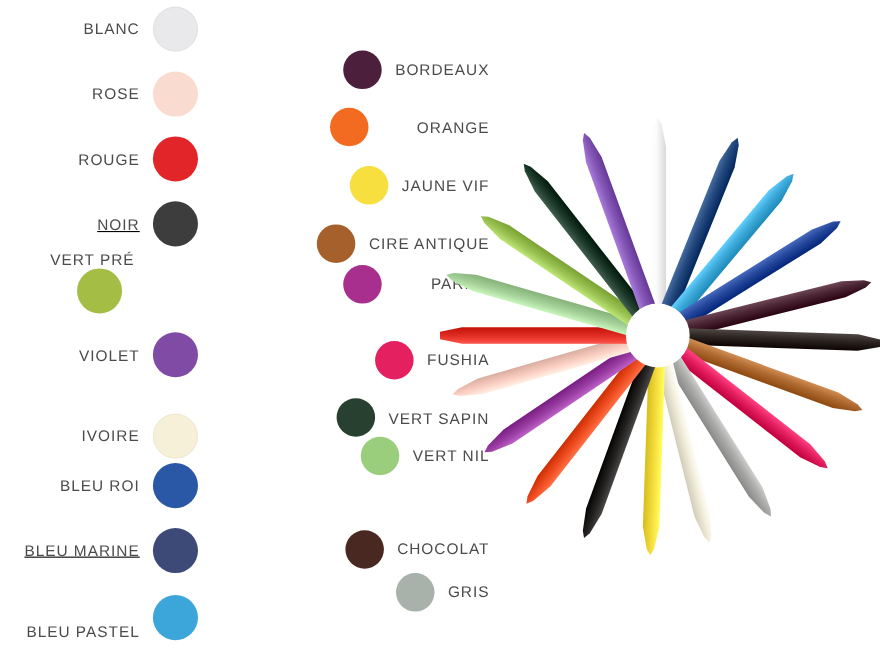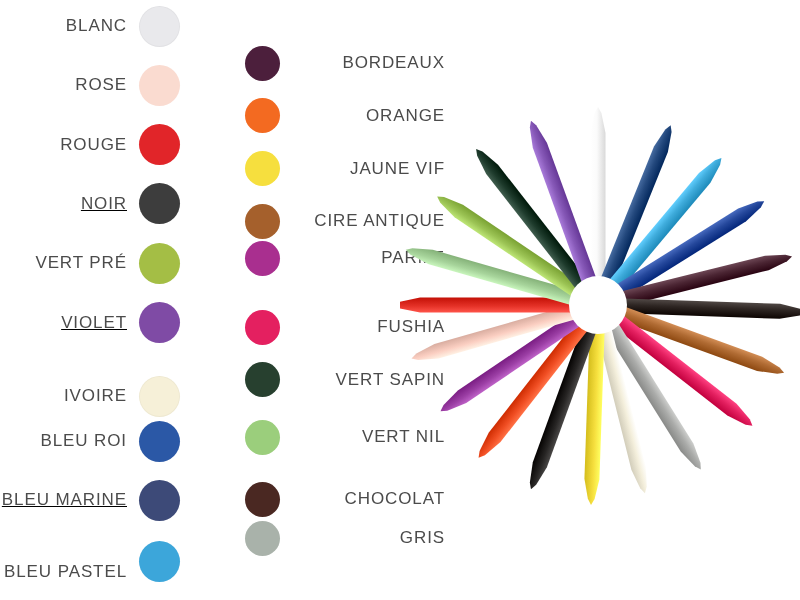--- a/index.html
+++ b/index.html
@@ -28,25 +28,25 @@
     height: 44px;
   }
   #column-left .swatch-row {
     left: 0; width: 180px;
     flex-direction: row;
     justify-content: flex-end;
   }
   #column-mid .swatch-row {
     left: 0; width: 200px;
     flex-direction: row;
-    justify-content: space-between;
+    justify-content: flex-end;
   }
 
   .swatch-label {
-    font-size: 17px;
+    font-size: 14px;
     letter-spacing: 0.9px;
     color: #4b4b4b;
     white-space: nowrap;
     text-transform: uppercase;
     font-weight: 400;
   }
   #column-left .swatch-label { text-align: right; margin-right: 12px; }
   #column-mid  .swatch-label { text-align: left;  margin-left: 12px; }
 
   .swatch-dot {
@@ -80,25 +80,25 @@
         <span class="swatch-dot" style="background: rgb(250, 219, 208);"></span>
       </div>
       <div class="swatch-row" style="top: 122.6px;">
         <span class="swatch-label">ROUGE</span>
         <span class="swatch-dot" style="background: rgb(225, 37, 41);"></span>
       </div>
       <div class="swatch-row" style="top: 181.9px; text-decoration: underline;">
         <span class="swatch-label">NOIR</span>
         <span class="swatch-dot" style="background: rgb(61, 61, 61);"></span>
       </div>
-      <div class="swatch-row" style="top: 241.2px;">
+      <div class="swatch-row" style="top: 241.2px; flex-direction: column;">
         <span class="swatch-label">VERT PRÉ</span>
         <span class="swatch-dot" style="background: rgb(164, 190, 69);"></span>
       </div>
-      <div class="swatch-row" style="top: 300.5px; text-decoration: underline;">
+      <div class="swatch-row" style="top: 300.5px;">
         <span class="swatch-label">VIOLET</span>
         <span class="swatch-dot" style="background: rgb(127, 75, 165);"></span>
       </div>
       <div class="swatch-row" style="top: 374px;">
         <span class="swatch-label">IVOIRE</span>
         <span class="swatch-dot" style="background: rgb(246, 240, 216); box-shadow: rgba(0, 0, 0, 0.03) 0px 0px 0px 1px inset;"></span>
       </div>
       <div class="swatch-row" style="top: 419.1px;">
         <span class="swatch-label">BLEU ROI</span>
         <span class="swatch-dot" style="background: rgb(43, 88, 166);"></span>
@@ -134,21 +134,21 @@
         <span class="swatch-label">PARME</span>
       </div>
       <div class="swatch-row" style="top: 305px;">
         <span class="swatch-dot" style="background: rgb(228, 32, 96);"></span>
         <span class="swatch-label">FUSHIA</span>
       </div>
       <div class="swatch-row" style="top: 357.8px;">
         <span class="swatch-dot" style="background: rgb(39, 64, 47);"></span>
         <span class="swatch-label">VERT SAPIN</span>
       </div>
-      <div class="swatch-row" style="top: 415px;">
+      <div class="swatch-row" style="top: 392px;">
         <span class="swatch-dot" style="background: rgb(155, 206, 124);"></span>
         <span class="swatch-label">VERT NIL</span>
       </div>
       <div class="swatch-row" style="top: 477px;">
         <span class="swatch-dot" style="background: rgb(74, 40, 34);"></span>
         <span class="swatch-label">CHOCOLAT</span>
       </div>
       <div class="swatch-row" style="top: 516.2px;">
         <span class="swatch-dot" style="background: rgb(169, 178, 170);"></span>
         <span class="swatch-label">GRIS</span>

